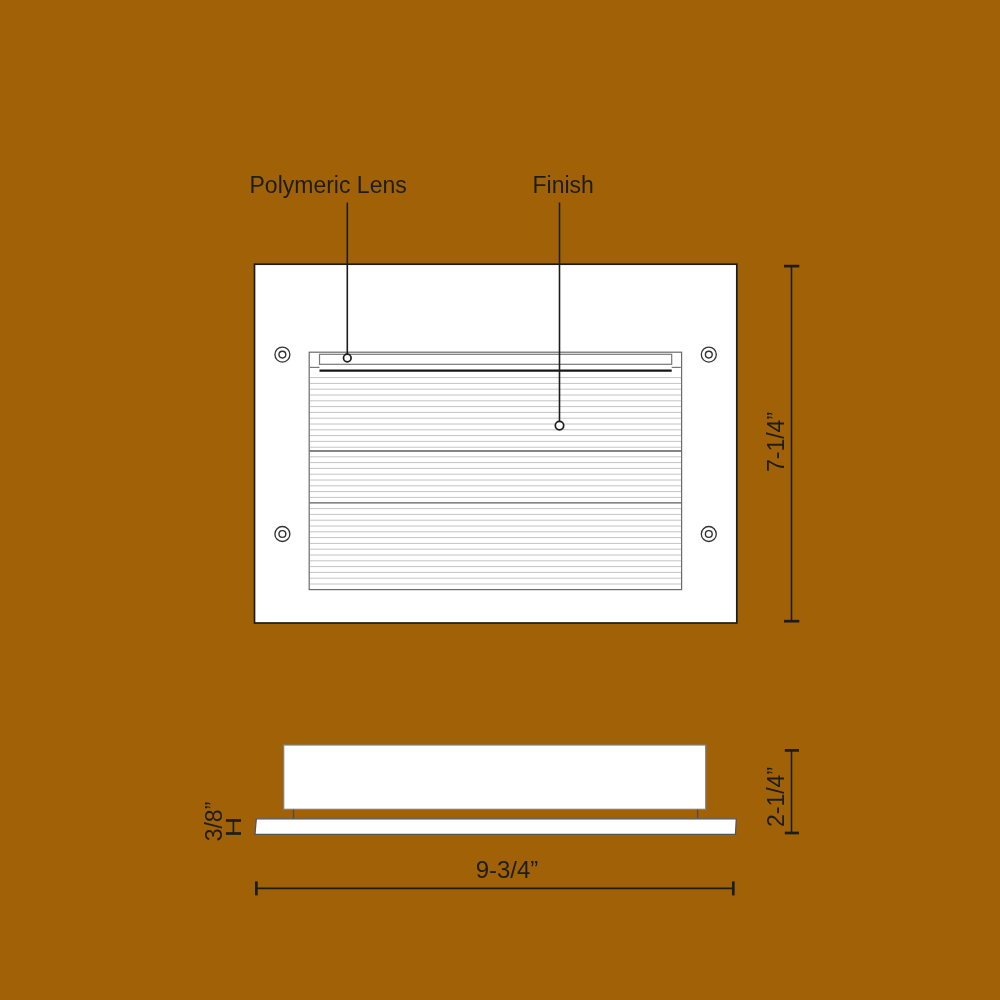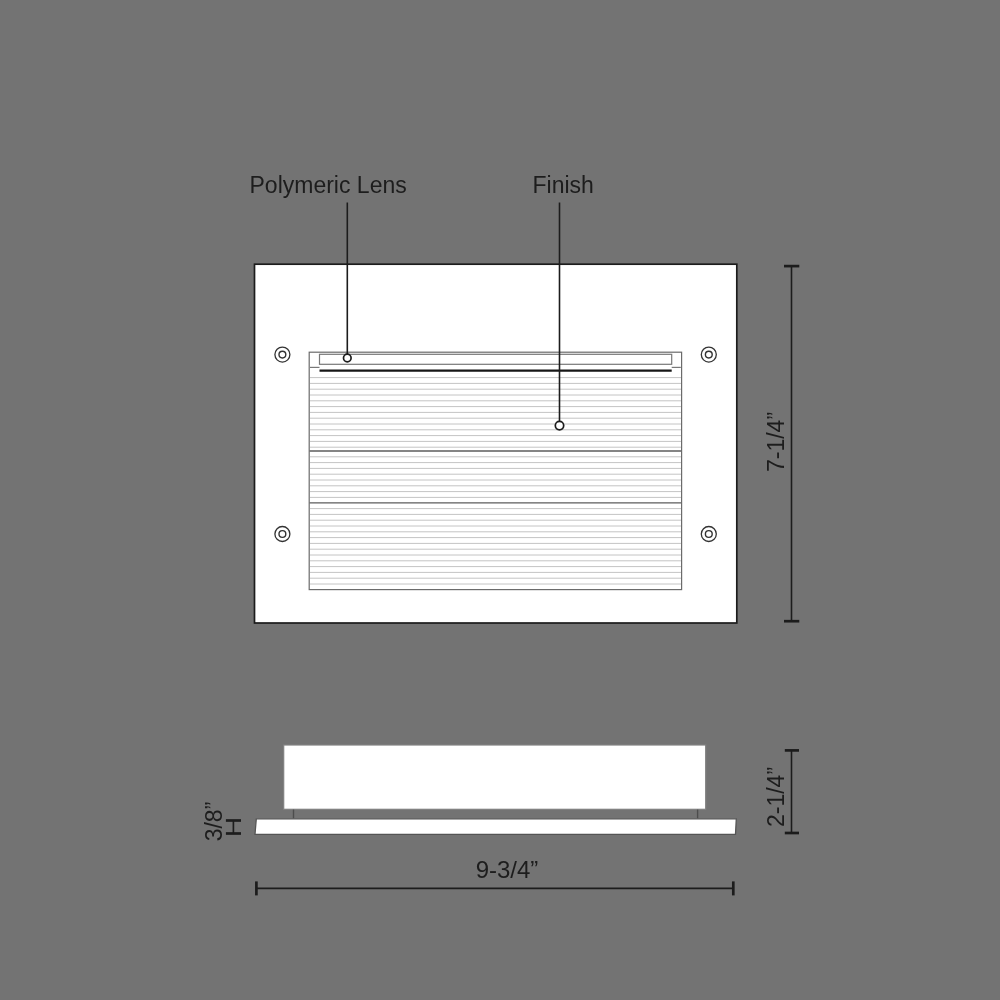--- a/index.html
+++ b/index.html
@@ -1,16 +1,16 @@
 <!DOCTYPE html>
 <html><head>
 <meta charset="utf-8">
 <style>
   html,body{margin:0;padding:0;background:#ffffff;}
-  .page{width:1000px;height:1000px;position:relative;background:#737373;}
+  .page{width:1000px;height:1000px;position:relative;background:#a16207;}
   svg{position:absolute;left:0;top:0;}
   text{font-family:"Liberation Sans", sans-serif;fill:#1d1d1d;}
 </style>
 </head>
 <body>
 <div class="page">
 <svg width="1000" height="1000" viewBox="0 0 1000 1000" style="filter:grayscale(1)">
 
   <text x="249.5" y="192.5" font-size="23">Polymeric Lens</text>
 

